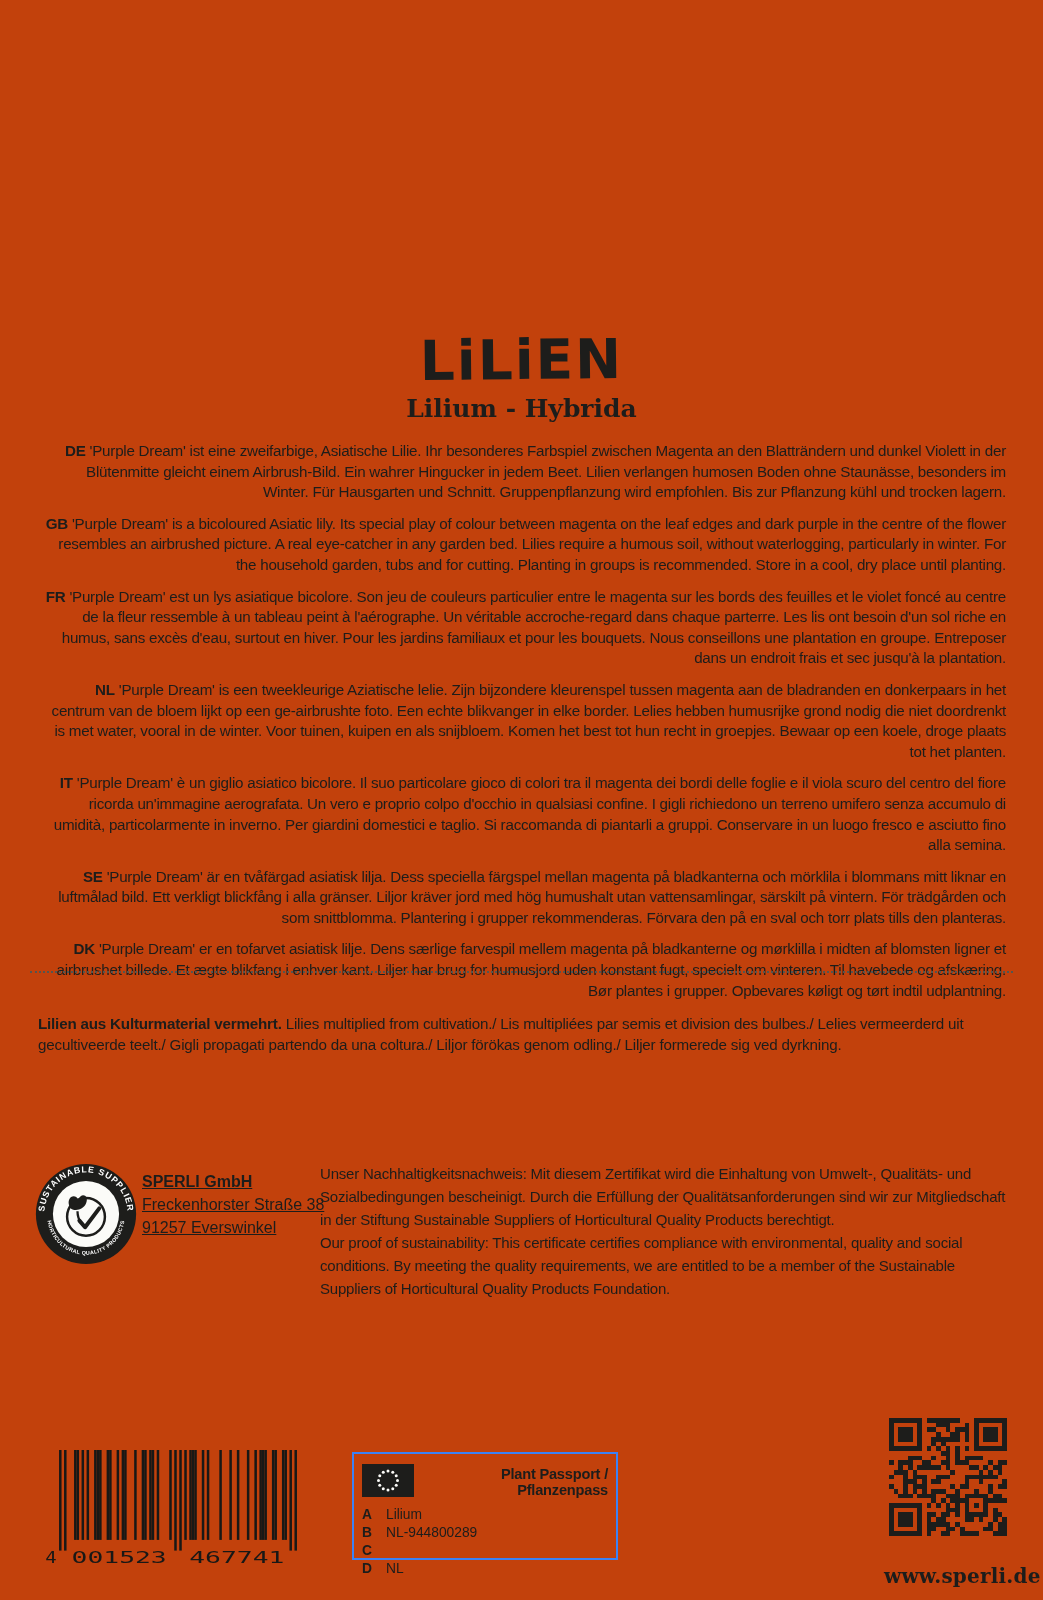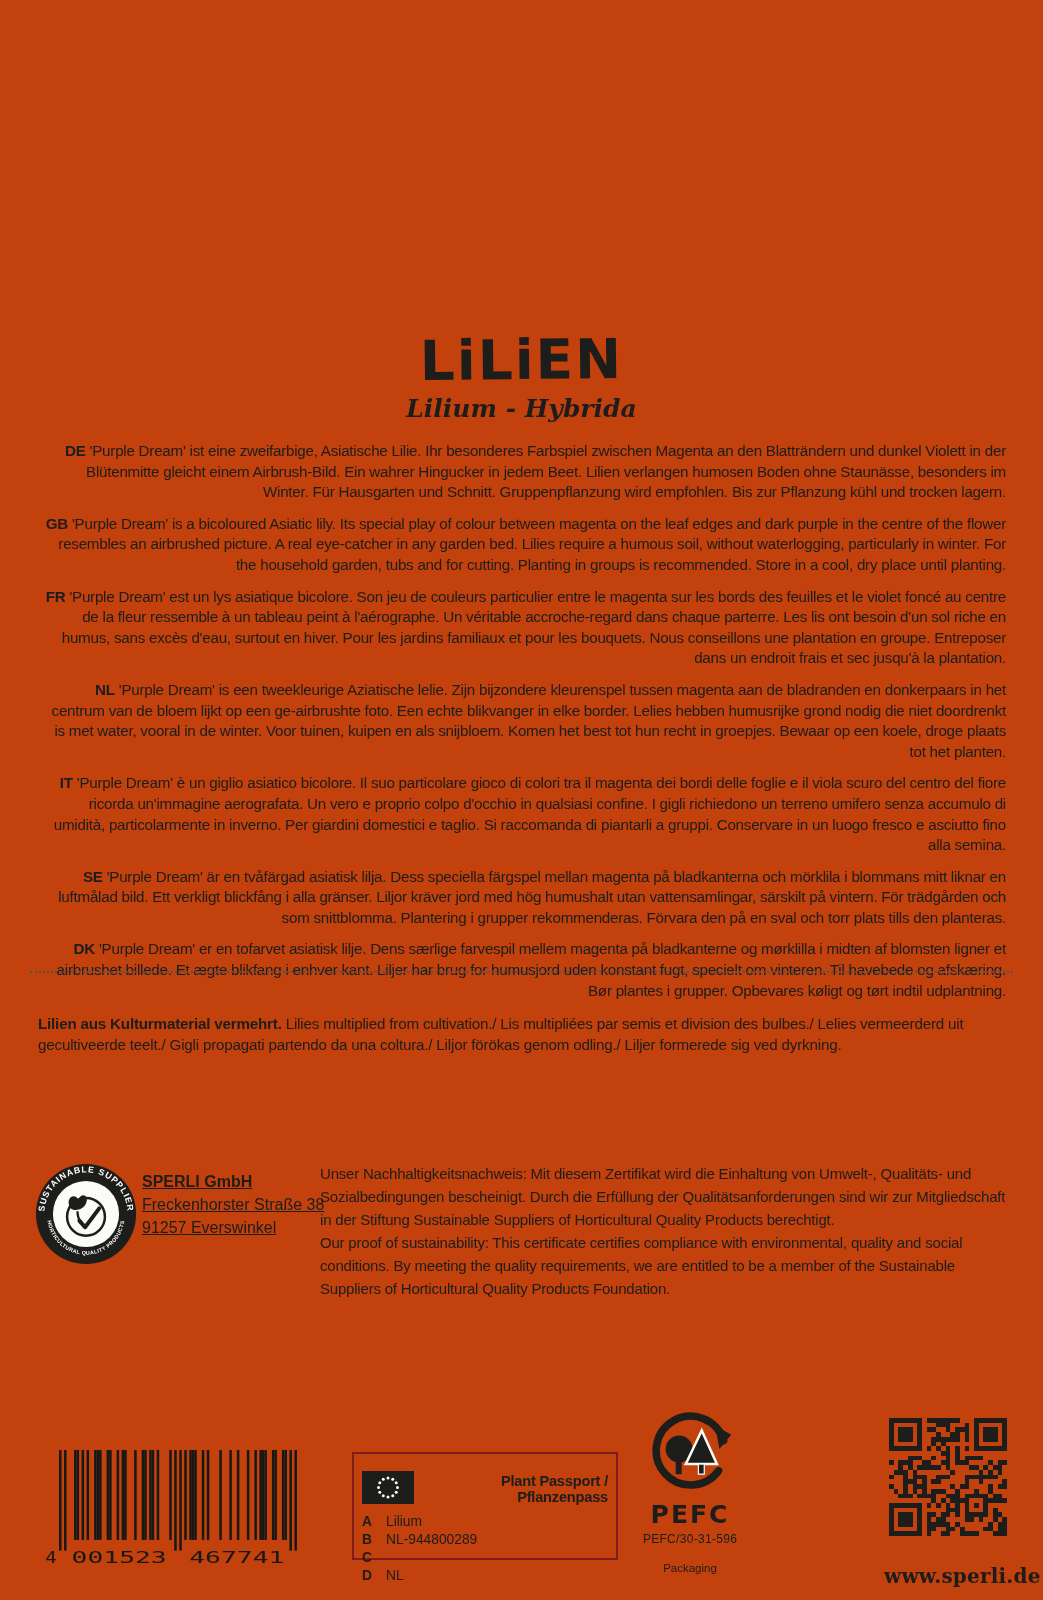--- a/index.html
+++ b/index.html
@@ -18,21 +18,21 @@
     position:absolute; top:328px; left:0; width:100%;
     text-align:center;
     font-family:"DejaVu Sans", sans-serif;
     font-weight:700; font-size:55px; letter-spacing:2px;
     transform:rotate(-0.6deg);
   }
   .subtitle {
     position:absolute; top:394px; left:0; width:100%;
     text-align:center;
     font-family:"DejaVu Serif", serif;
-    font-weight:700; font-size:25px;font-style:italic;
+    font-weight:700; font-size:25px;
   }
   
   .descriptions {
     position:absolute; top:441px; left:38px; width:968px;
     font-size:15.2px; line-height:20.6px; letter-spacing:-0.25px;
     text-align:right;
   }
   .descriptions p { margin:0 0 11px 0; }
   .lang { font-weight:700; }
   
@@ -62,22 +62,22 @@
     background:#181816; color:#fdfdfb;
     font-family:"DejaVu Serif", serif; font-weight:700; font-size:19.5px;
     display:flex; align-items:center; justify-content:center;
     letter-spacing:0.2px;
   }
   .barcode-wrap { position:absolute; left:44px; top:1450px; }
   .barcode-svg rect { fill:#181816; }
   .barcode-svg text { font-family:"DejaVu Sans Mono", monospace; font-size:7.6px; fill:#181816; }
   .passport {
     position:absolute; left:352px; top:1452px; width:266px; height:108px;
-    border:2px solid #7f1d1d; box-sizing:border-box;
-    padding:17px 8px 4px 8px;
+    border:2px solid #3b82f6; box-sizing:border-box;
+    padding:10px 8px 4px 8px;
   }
   .passport-head { display:flex; align-items:flex-start; }
   .passport-title {
     flex:1; text-align:right;
     font-weight:700; font-size:14.6px; letter-spacing:-0.2px; padding-top:2px;
   }
   .passport-rows { margin-top:5px; font-size:13.8px; line-height:18px; }
   .passport-row { display:flex; }
   .passport-key { font-weight:700; width:24px; }
   .pefc-block {
@@ -245,35 +245,20 @@
         <span class="passport-key">C</span>
         <span></span>
       </div>
       <div class="passport-row">
         <span class="passport-key">D</span>
         <span>NL</span>
       </div>
     </div>
   </div>
 
-  <div class="pefc-block">
-    <span>
-      <svg width="92" height="84" viewBox="-50 -50 100 100">
-        <path d="M 40,-16 A 41,41 0 1 0 34,20" fill="none" stroke="#1d1d1b" stroke-width="9" stroke-linecap="round"></path>
-        <path d="M 30,-34 L 49,-23 L 35,-6 Z" fill="#1d1d1b"></path>
-        <circle cx="-13" cy="-6" r="16" fill="#1d1d1b"></circle>
-        <rect x="-17" y="8" width="7" height="16" fill="#1d1d1b"></rect>
-        <path d="M 14,-28 L 32,12 L -5,12 Z" fill="#1d1d1b" stroke="#fbfbf8" stroke-width="3"></path>
-        <rect x="10" y="12" width="7" height="12" fill="#1d1d1b" stroke="#fbfbf8" stroke-width="1.5"></rect>
-      </svg>
-    </span>
-    <div class="pefc-name">PEFC</div>
-    <div class="pefc-cert">PEFC/30-31-596</div>
-    <div class="pefc-label">Packaging</div>
-  </div>
 
   <div class="qr-block">
     <svg id="qrcode" class="qr-svg" width="118" height="118" viewBox="0 0 25 25">
         <rect x="0" y="0" width="1" height="1"></rect>
         <rect x="1" y="0" width="1" height="1"></rect>
         <rect x="2" y="0" width="1" height="1"></rect>
         <rect x="3" y="0" width="1" height="1"></rect>
         <rect x="4" y="0" width="1" height="1"></rect>
         <rect x="5" y="0" width="1" height="1"></rect>
         <rect x="6" y="0" width="1" height="1"></rect>

